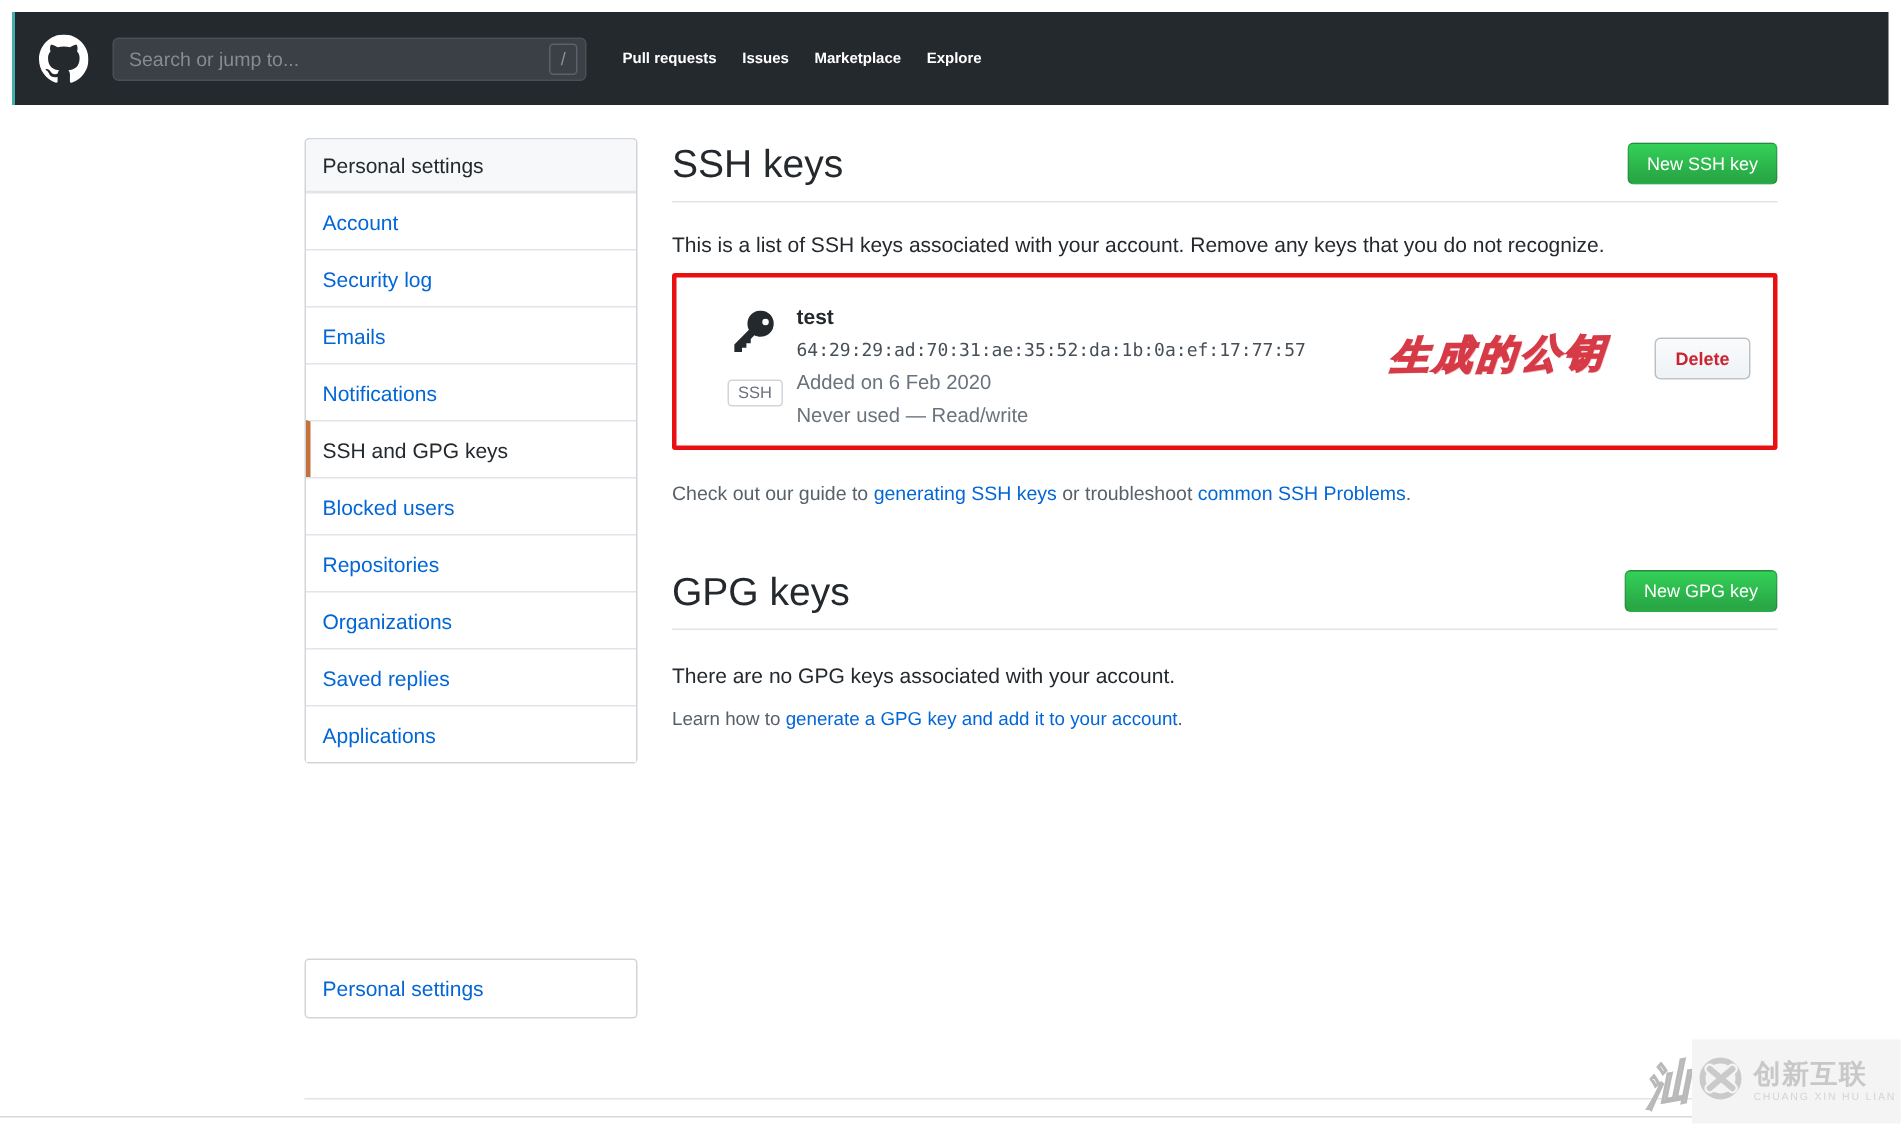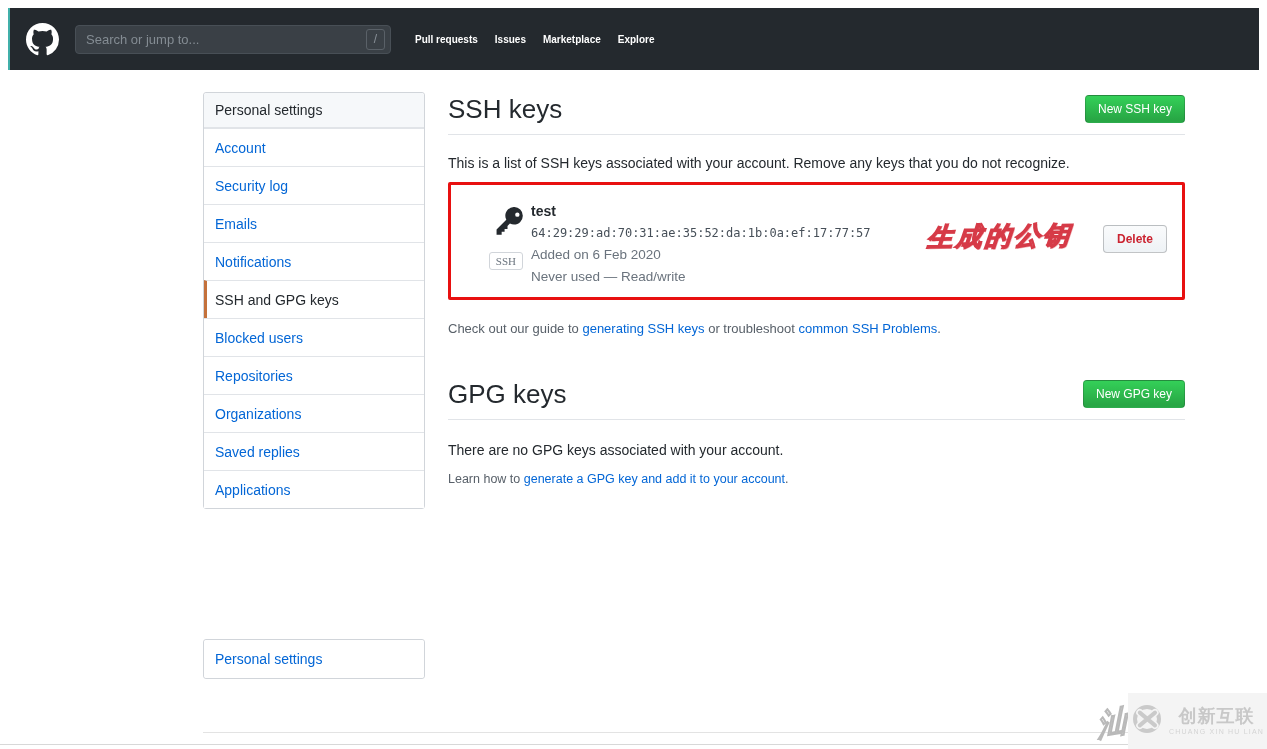--- a/index.html
+++ b/index.html
@@ -39,21 +39,21 @@
     border-bottom:1px solid #e1e4e8; display:flex; justify-content:space-between; align-items:flex-start; }
   .section-title { font-size:26px; font-weight:400; color:#24292e; line-height:30px; }
   .btn-green { background:linear-gradient(-180deg,#34d058 0%,#28a745 90%);
     color:#fff; font-size:12px; font-weight:normal; padding:6px 12px; border:1px solid rgba(27,31,35,.2);
     border-radius:4px; cursor:pointer; margin-top:1px; font-family:"Liberation Sans", sans-serif; }
   #ssh-head { top:94px; }
   #ssh-desc { position:absolute; left:448px; top:155px; font-size:14px; color:#24292e; }
 
   #ssh-key-box { position:absolute; left:448px; top:182px; width:737px; height:118px;
     border:3px solid #e81010; background:#fff; border-radius:2px; }
-  #key-icon-col { position:absolute; left:34px; top:22px; width:38px; text-align:right;font-family:Liberation Serif, serif; }
+  #key-icon-col { position:absolute; left:34px; top:22px; width:38px; text-align:left; }
   #ssh-badge { display:inline-block; margin-top:6px; border:1px solid #d1d5da; border-radius:3px;
     font-size:11px; color:#6a737d; padding:2px 6px; background:#fff; }
   #key-text-col { position:absolute; left:80px; top:18px; }
   #key-name { font-size:14px; font-weight:bold; color:#24292e; margin-bottom:7px; }
   #key-fingerprint { font-family:"DejaVu Sans Mono", monospace; font-size:12px; color:#464f58; margin-bottom:7px; }
   #key-added, #key-usage { font-size:13.5px; color:#6a737d; margin-bottom:7px; }
   #key-annotation { position:absolute; left:476px; top:34px; font-size:26px; font-weight:bold; font-style:italic;
     color:#ffe9e9; -webkit-text-stroke:1.3px #d63a47; letter-spacing:3px; transform:skewX(-6deg) rotate(-1deg);
     text-shadow:1px 1px 0 #f3b9bd; white-space:nowrap; }
   #delete-btn { position:absolute; right:15px; top:40px; background:linear-gradient(-180deg,#fafbfc,#eff3f6 90%);
@@ -68,21 +68,21 @@
   #gpg-learn { position:absolute; left:448px; top:472px; font-size:12.5px; color:#586069; }
 
   
   #footer-rule { position:absolute; left:203px; top:732px; width:937px; height:1px; background:#e3e3e3; }
   #bottom-rule { position:absolute; left:0; top:744px; width:1267px; height:1px; background:#d8d8d8; }
   #partial-glyph { position:absolute; left:1097px; top:703px; font-size:30px; font-weight:bold; font-style:italic;
     color:#fbfbfb; -webkit-text-stroke:1px #b9b9b9; transform:rotate(-10deg) skewX(-8deg); }
   #watermark-box { position:absolute; left:1128px; top:693px; width:139px; height:56px; background:#f4f4f4;
     display:flex; align-items:center; justify-content:center; gap:6px; }
   #wm-text-col { display:flex; flex-direction:column; line-height:1; }
-  #wm-brand { font-size:18px; font-weight:bold; color:#c8c8c8; letter-spacing:1px;text-align:center; }
+  #wm-brand { font-size:18px; font-weight:bold; color:#c8c8c8; letter-spacing:1px; }
   #wm-sub { font-size:7px; color:#d4d4d4; letter-spacing:1.2px; margin-top:3px; }
 </style>
 </head>
 <body>
 
 <div id="global-header">
   <div id="header-accent"></div>
   <div id="gh-logo">
     <svg width="33" height="33" viewBox="0 0 16 16" fill="#ffffff" aria-hidden="true">
       <path d="M8 0C3.58 0 0 3.58 0 8c0 3.54 2.29 6.53 5.47 7.59.4.07.55-.17.55-.38 0-.19-.01-.82-.01-1.49-2.01.37-2.53-.49-2.69-.94-.09-.23-.48-.94-.82-1.13-.28-.15-.68-.52-.01-.53.63-.01 1.08.58 1.23.82.72 1.21 1.87.87 2.33.66.07-.52.28-.87.51-1.07-1.78-.2-3.64-.89-3.64-3.95 0-.87.31-1.59.82-2.15-.08-.2-.36-1.02.08-2.12 0 0 .67-.21 2.2.82.64-.18 1.32-.27 2-.27.68 0 1.36.09 2 .27 1.53-1.04 2.2-.82 2.2-.82.44 1.1.16 1.92.08 2.12.51.56.82 1.27.82 2.15 0 3.07-1.87 3.75-3.65 3.95.29.25.54.73.54 1.48 0 1.07-.01 1.93-.01 2.2 0 .21.15.46.55.38A8.012 8.012 0 0 0 16 8c0-4.42-3.58-8-8-8z"></path>

